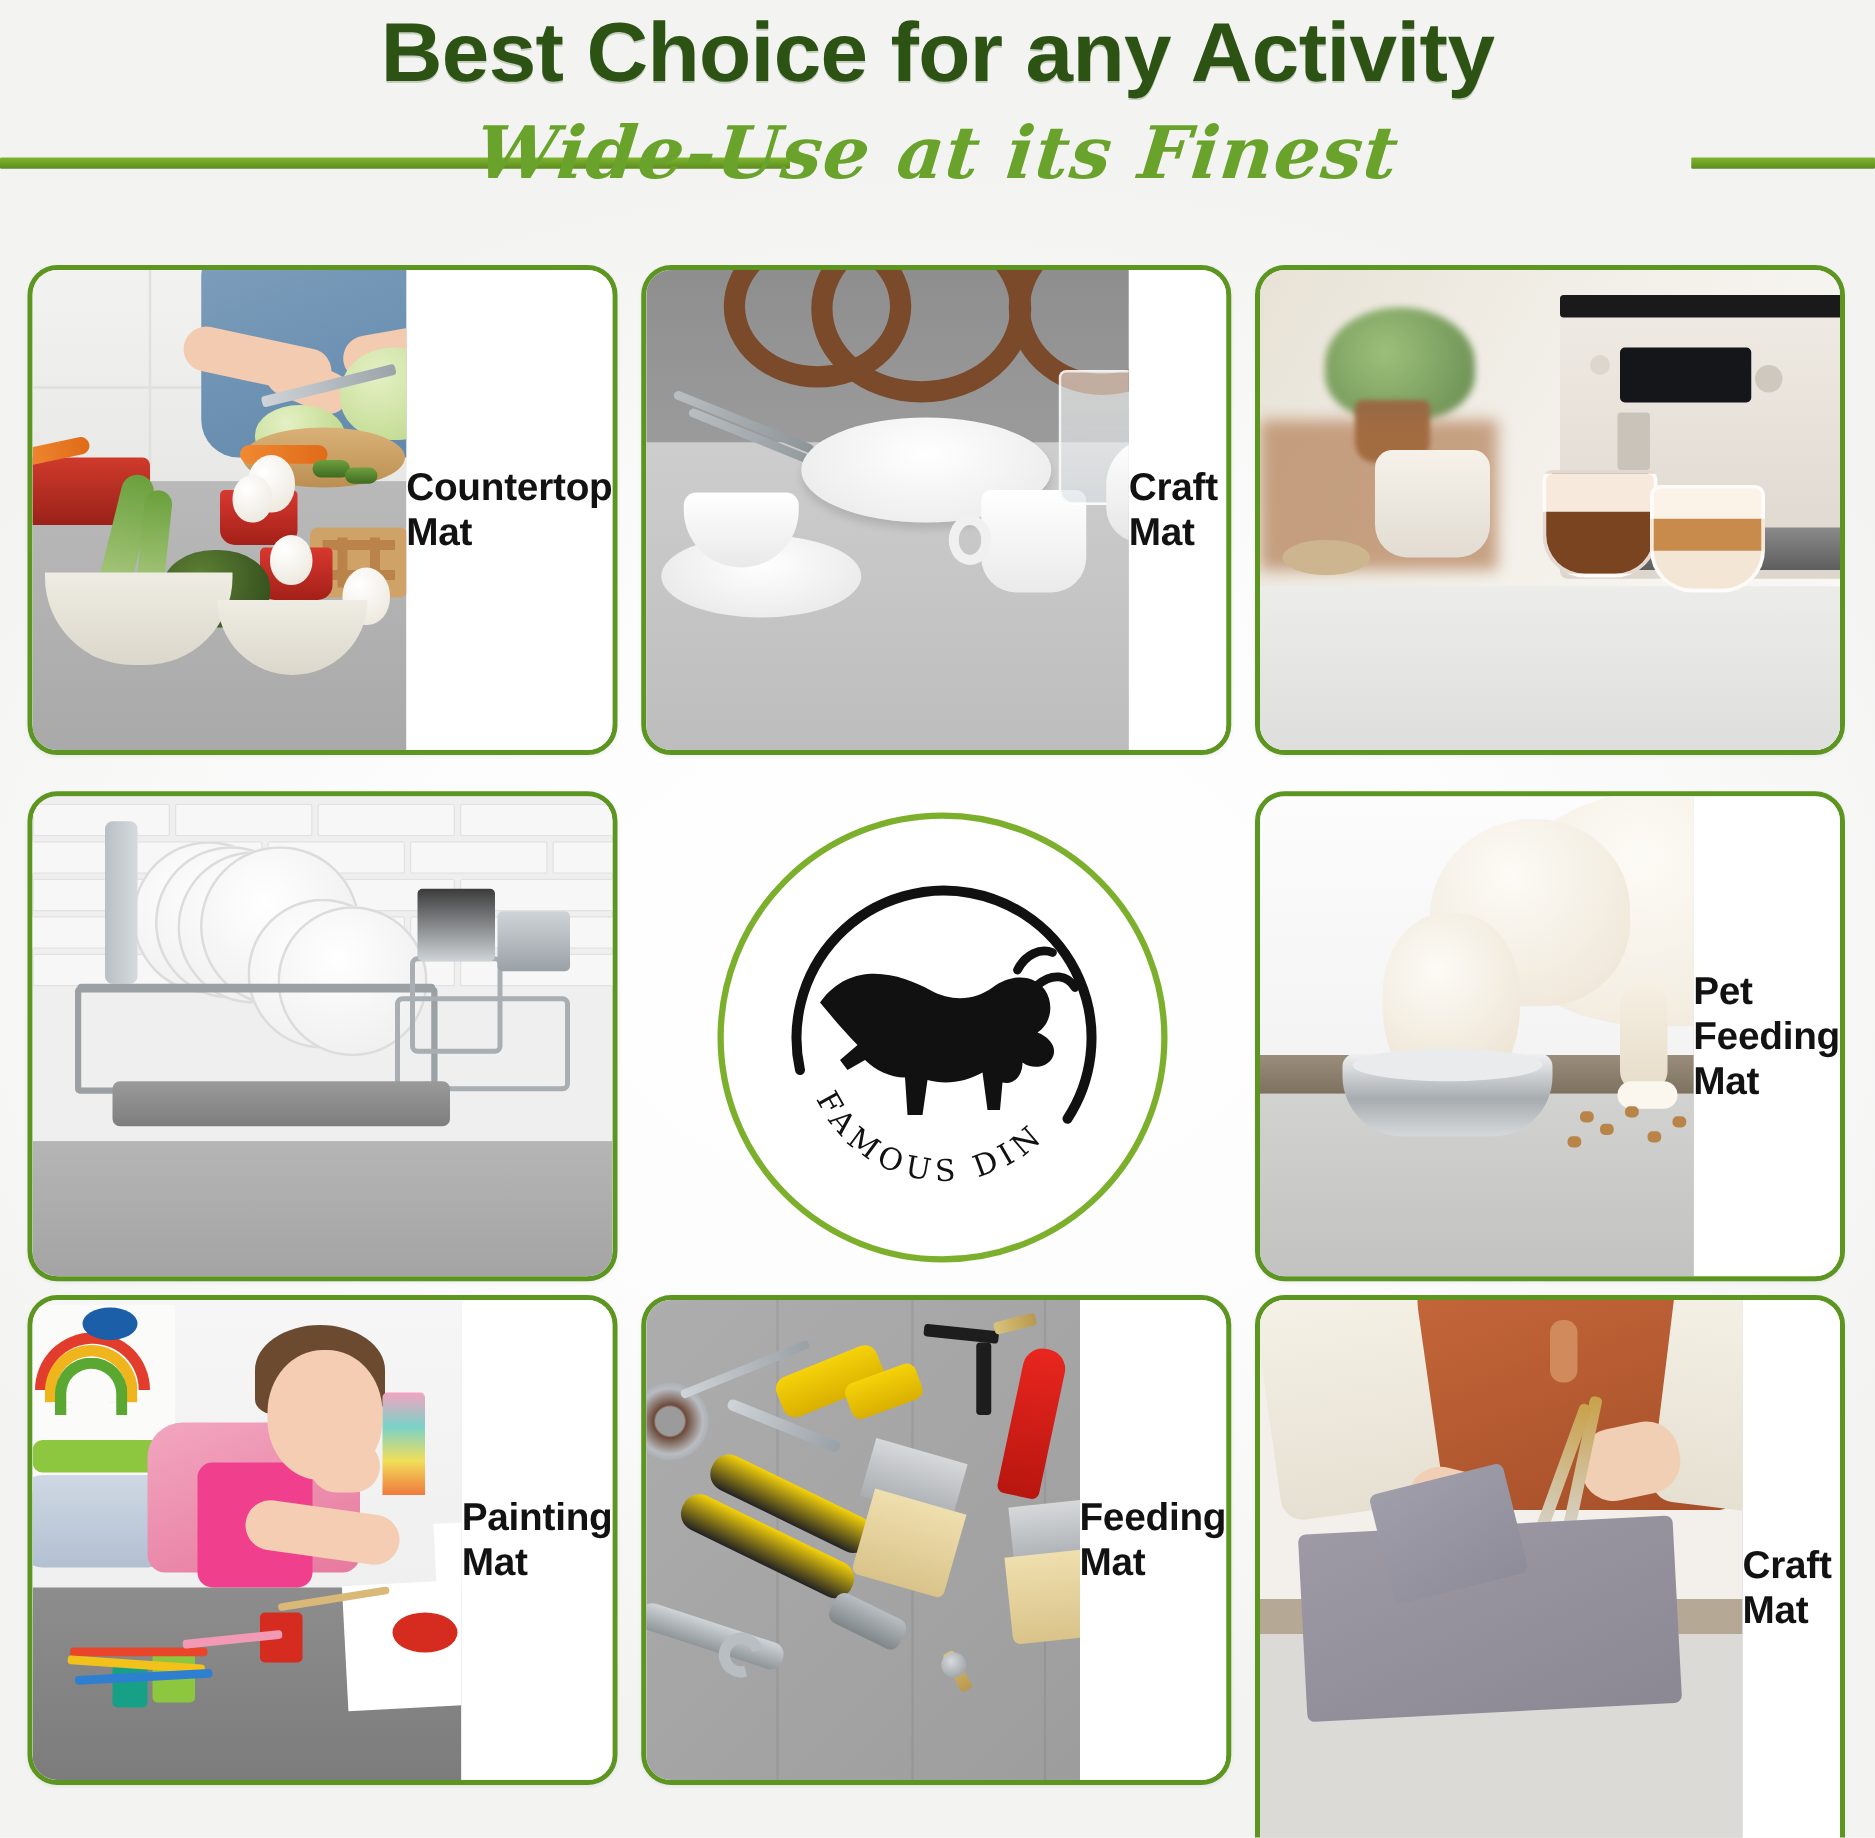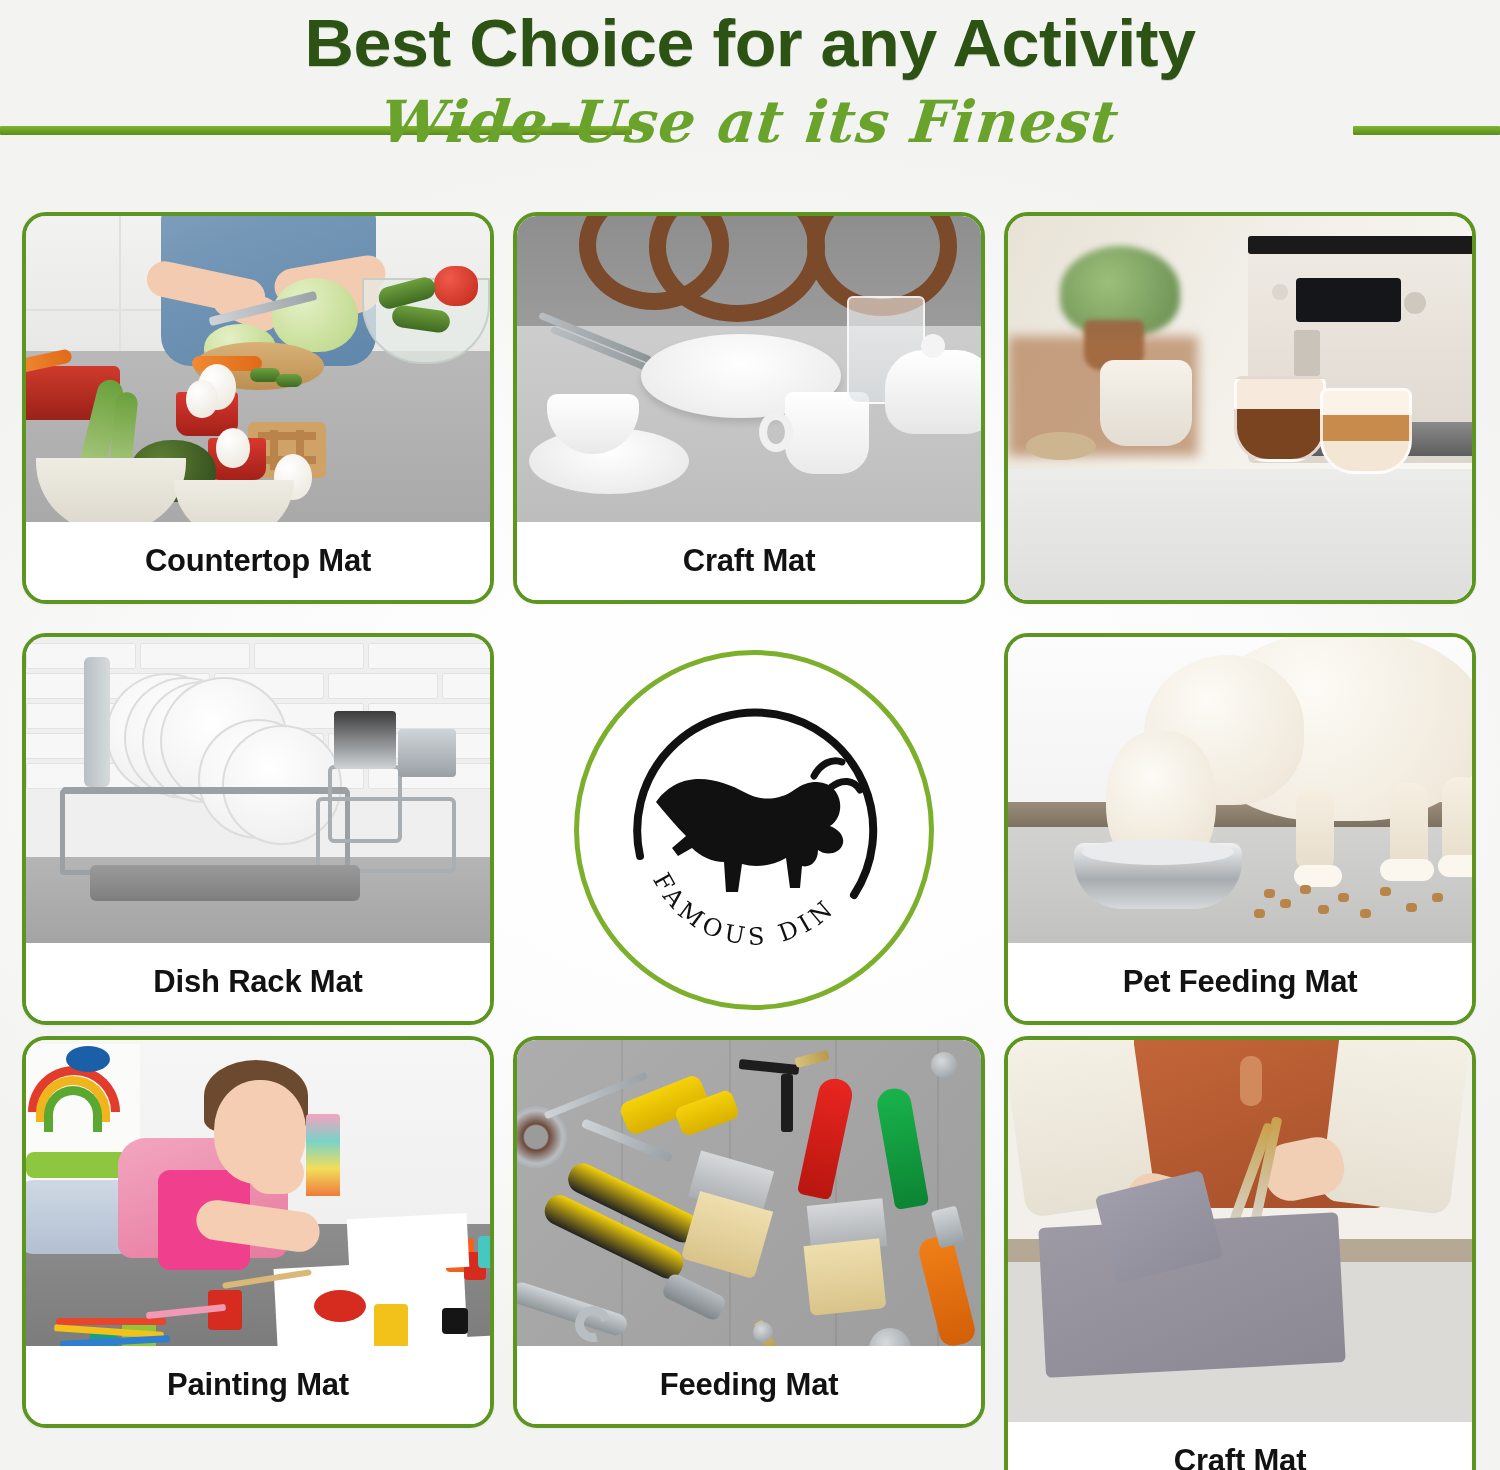--- a/index.html
+++ b/index.html
@@ -31,21 +31,21 @@
     font-style:italic;font-weight:bold;font-size:58px;color:#6aa32c;
     letter-spacing:1px;
     transform:skewX(-6deg);
   }
 
   
   .grid{position:absolute;left:0;top:0;width:1500px;height:1470px;}
   .card{
     position:absolute;width:472px;height:392px;
     border:4px solid #5c9520;border-radius:24px;background:#ffffff;
-    overflow:hidden;display:flex;flex-direction:column;
+    overflow:hidden;display:flex;flex-direction:row;
     box-shadow:0 1px 3px rgba(0,0,0,.05);
   }
   .card .photo{flex:1 1 auto;position:relative;overflow:hidden;background:#c9c9c9;}
   .card .cap{
     flex:0 0 78px;display:flex;align-items:center;justify-content:center;
     background:#fff;color:#121212;
     font-family:"Liberation Sans", sans-serif;font-weight:bold;font-size:31px;
     letter-spacing:-0.2px;
   }
   
@@ -316,21 +316,20 @@
         <div class="abs" style="left:58px;top:20px;width:26px;height:130px;border-radius:6px;background:linear-gradient(90deg,#b9bfc3,#d5dadd)"></div>
         <div class="abs dr-frame" style="left:34px;top:152px;width:290px;height:86px"></div>
         <div class="abs" style="left:36px;top:150px;width:286px;height:6px;background:#9aa0a4;border-radius:3px"></div>
         <div class="abs cutlery-basket" style="left:302px;top:128px"></div>
         <div class="abs" style="left:308px;top:74px;width:62px;height:58px;background:linear-gradient(180deg,#3b3b3b,#cfd4d8);border-radius:4px"></div>
         <div class="abs" style="left:372px;top:92px;width:58px;height:48px;background:linear-gradient(180deg,#cfd4d8,#9aa1a6);border-radius:4px"></div>
         <div class="abs" style="left:290px;top:160px;width:140px;height:76px;border:4px solid #a8aeb2;border-radius:6px"></div>
         <div class="abs dr-tray" style="left:64px;top:228px"></div>
       </div>
     </div>
-    <div class="cap">Dish Rack Mat</div>
   </div>
 
   <div class="logo">
     <svg viewBox="0 0 300 300">
       <path d="M36 176 A118 118 0 1 1 250 215" fill="none" stroke="#111" stroke-width="8" stroke-linecap="round"></path>
       <path d="M52 122 C78 86 118 100 140 112 C158 122 176 120 190 110
                C206 98 224 100 232 112 C240 124 236 140 226 146
                C236 150 242 158 238 166 C234 174 222 176 214 170
                C214 182 206 188 198 186 L196 208 L186 208 L182 178
                C168 186 152 188 138 184 L134 212 L122 212 L120 182

